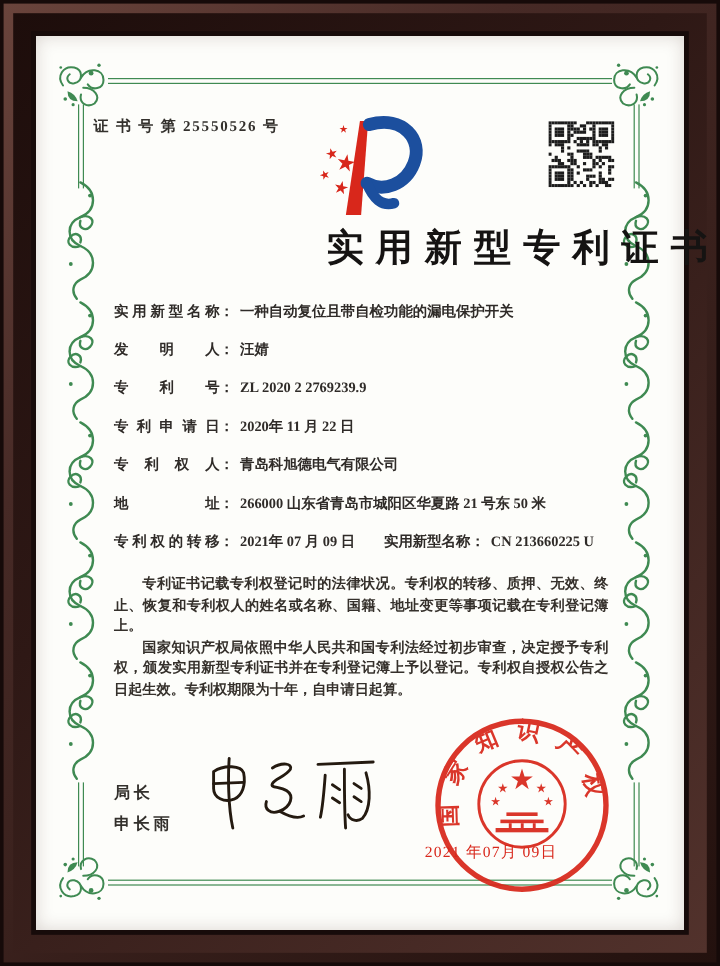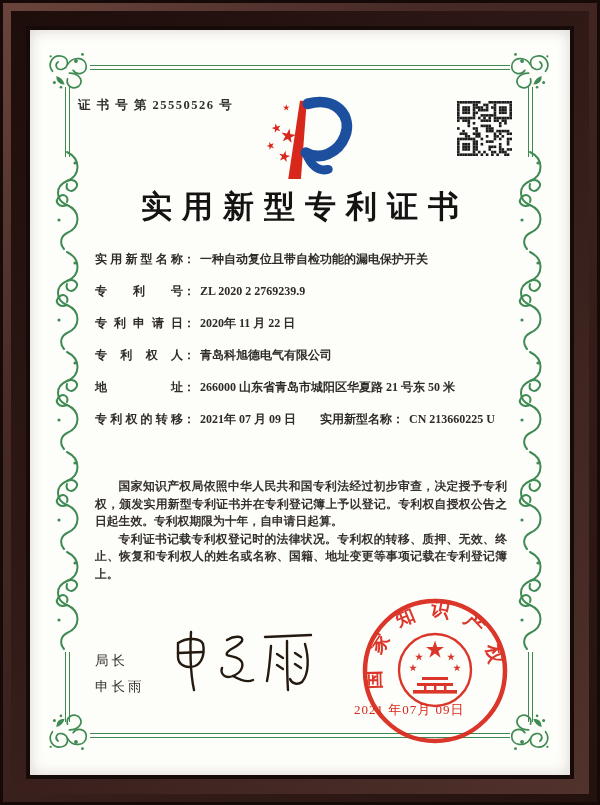--- a/index.html
+++ b/index.html
@@ -14,35 +14,35 @@
   .frame3 { inset:11px; background:linear-gradient(315deg,#52322c 0%,#2e1815 60%,#1d0d0b 100%); }
   .frame4 { inset:26px; background:#170b0a; }
   .paper  { inset:30px; background:#fdfdfa; box-shadow:inset 0 0 14px rgba(60,30,20,.18); }
 
   
   .hline { height:5px; border-top:1.6px solid #3f8a52; border-bottom:1.6px solid #3f8a52; }
   .vline { width:5px; border-left:1.6px solid #3f8a52; border-right:1.6px solid #3f8a52; }
 
   .certno { left:78px; top:97px; font-size:12.5px; letter-spacing:1.5px; color:#33302c; font-weight:600; }
 
-  .title { left:0; right:0; top:186px; text-align:center; font-size:31px; font-weight:700;
+  .title { left:0; right:0; top:186px; text-align:right; font-size:31px; font-weight:700;
            color:#151312; letter-spacing:10px; text-indent:10px; }
 
   .fields { left:95px; top:250px; width:414px; color:#2f2b28; }
   .frow { font-size:12px; line-height:19px; margin-bottom:13px; font-weight:600; white-space:nowrap; }
   .flabel { display:inline-block; width:88px; text-align:justify; text-align-last:justify; vertical-align:bottom; }
   .fvalue { margin-left:5px; }
   .col1 { display:inline-block; width:222px; }
 
   .paras { left:95px; top:478px; width:412px; font-size:11.8px; line-height:17.5px;
            color:#35302b; font-weight:600; text-align:justify; }
   .paras p { text-indent:2em; }
 
   .signer { left:95px; top:648px; font-size:13.5px; color:#33302c; letter-spacing:3px;
-            line-height:26px; font-weight:400; }
+            line-height:26px; font-weight:700; }
 
   .sealdate { left:354px; top:701px; width:175px; font-size:13px; font-weight:400;
               color:#d8271b; letter-spacing:1px; white-space:nowrap; }
 
   svg { display:block; }
 </style>
 </head>
 <body>
 
 <div class="abs frame1"></div>
@@ -342,33 +342,34 @@
     <rect x="33.800000000000004" y="52" width="2.6" height="2.6" fill="#1c1c1c"></rect>
     <rect x="39" y="52" width="2.6" height="2.6" fill="#1c1c1c"></rect>
     <rect x="46.800000000000004" y="52" width="2.6" height="2.6" fill="#1c1c1c"></rect>
     <rect x="49.4" y="52" width="2.6" height="2.6" fill="#1c1c1c"></rect>
   </svg>
 
 <div class="abs title">实用新型专利证书</div>
 
 <div class="abs fields">
   <div class="frow"><span class="flabel">实用新型名称</span><span>：</span><span class="fvalue">一种自动复位且带自检功能的漏电保护开关</span></div>
+  <div class="frow"><span class="flabel">发明人</span><span>：</span><span class="fvalue">汪婧</span></div>
   <div class="frow"><span class="flabel">专利号</span><span>：</span><span class="fvalue">ZL 2020 2 2769239.9</span></div>
   <div class="frow"><span class="flabel">专利申请日</span><span>：</span><span class="fvalue">2020年 11 月 22 日</span></div>
   <div class="frow"><span class="flabel">专利权人</span><span>：</span><span class="fvalue">青岛科旭德电气有限公司</span></div>
   <div class="frow"><span class="flabel">地址</span><span>：</span><span class="fvalue">266000 山东省青岛市城阳区华夏路 21 号东 50 米</span></div>
   <div class="frow">
     <span class="col1"><span class="flabel">专利权的转移</span><span>：</span><span class="fvalue">2021年 07 月 09 日</span></span>
     <span><span>实用新型名称</span><span>：</span><span class="fvalue">CN 213660225 U</span></span>
   </div>
 </div>
 
 <div class="abs paras">
+  <p>专利证书记载专利权登记时的法律状况。专利权的转移、质押、无效、终止、恢复和专利权人的姓名或名称、国籍、地址变更等事项记载在专利登记簿上。</p>
   <p>国家知识产权局依照中华人民共和国专利法经过初步审查，决定授予专利权，颁发实用新型专利证书并在专利登记簿上予以登记。专利权自授权公告之日起生效。专利权期限为十年，自申请日起算。</p>
-  <p>专利证书记载专利权登记时的法律状况。专利权的转移、质押、无效、终止、恢复和专利权人的姓名或名称、国籍、地址变更等事项记载在专利登记簿上。</p>
 </div>
 
 <div class="abs signer">
   <div>局长</div>
   <div>申长雨</div>
 </div>
 
 <svg class="abs" style="left:165px;top:624px" width="170" height="80" viewBox="0 0 170 80">
   <g fill="none" stroke="#241a10" stroke-width="2.4" stroke-linecap="round">
     <path d="M13,19 C22,13 36,14 38,20 C40,30 37,39 30,42 C22,45 13,41 13,33 C13,27 13,22 13,19"></path>

